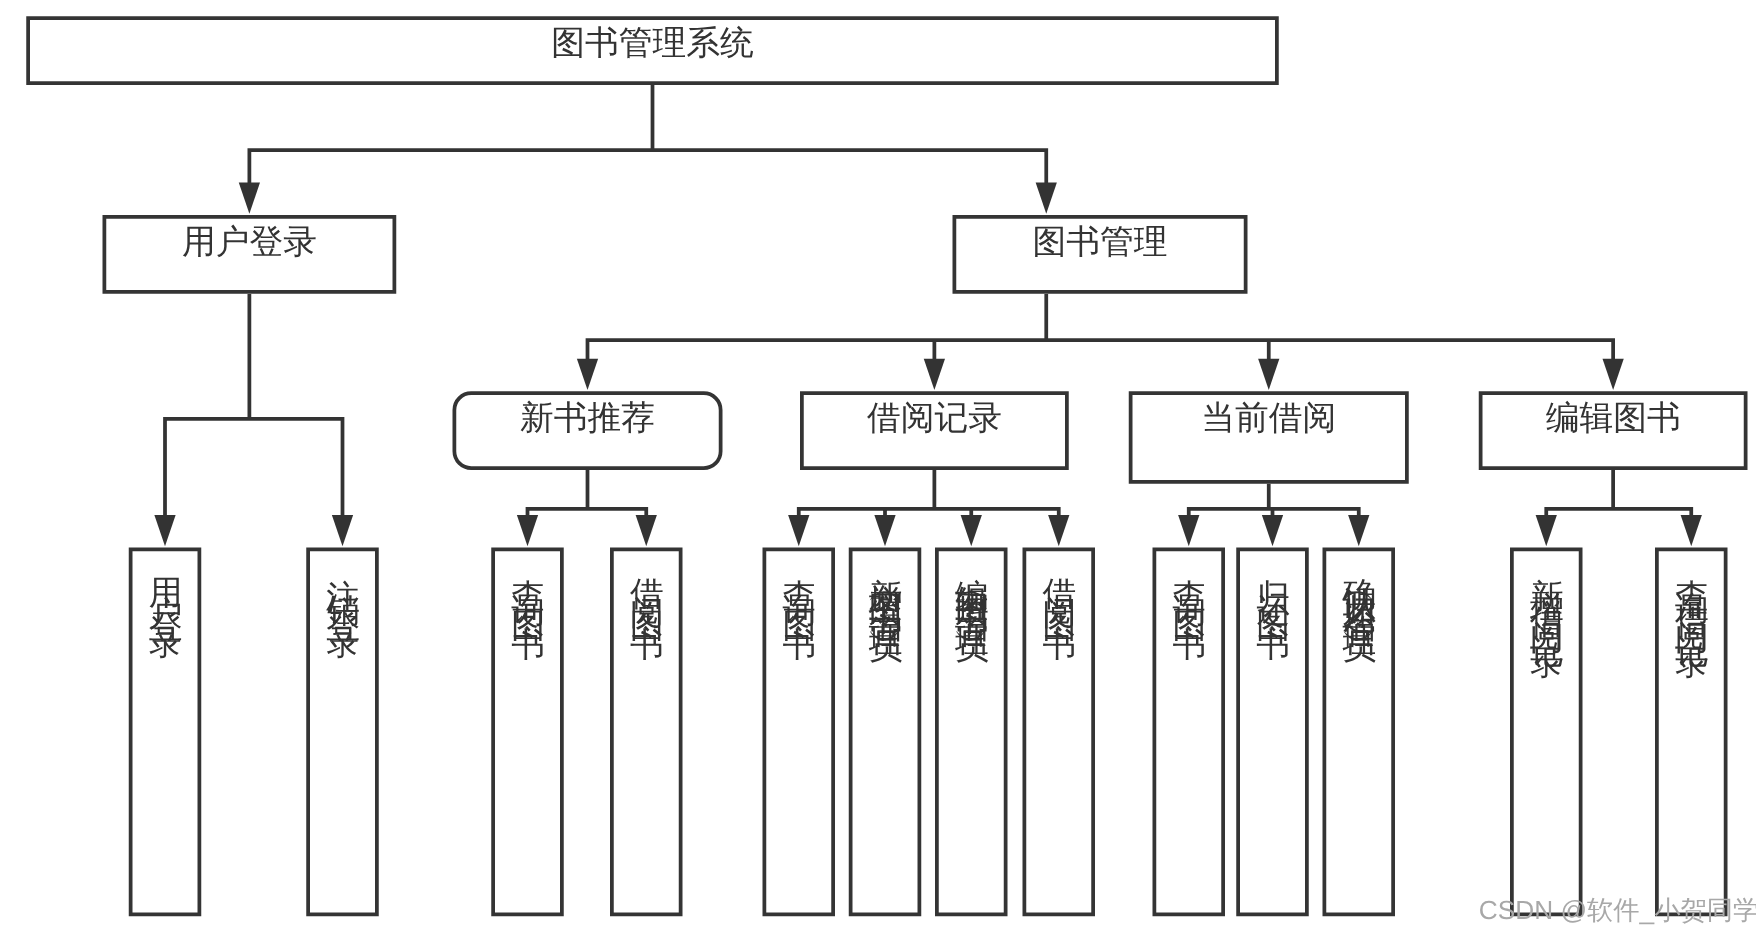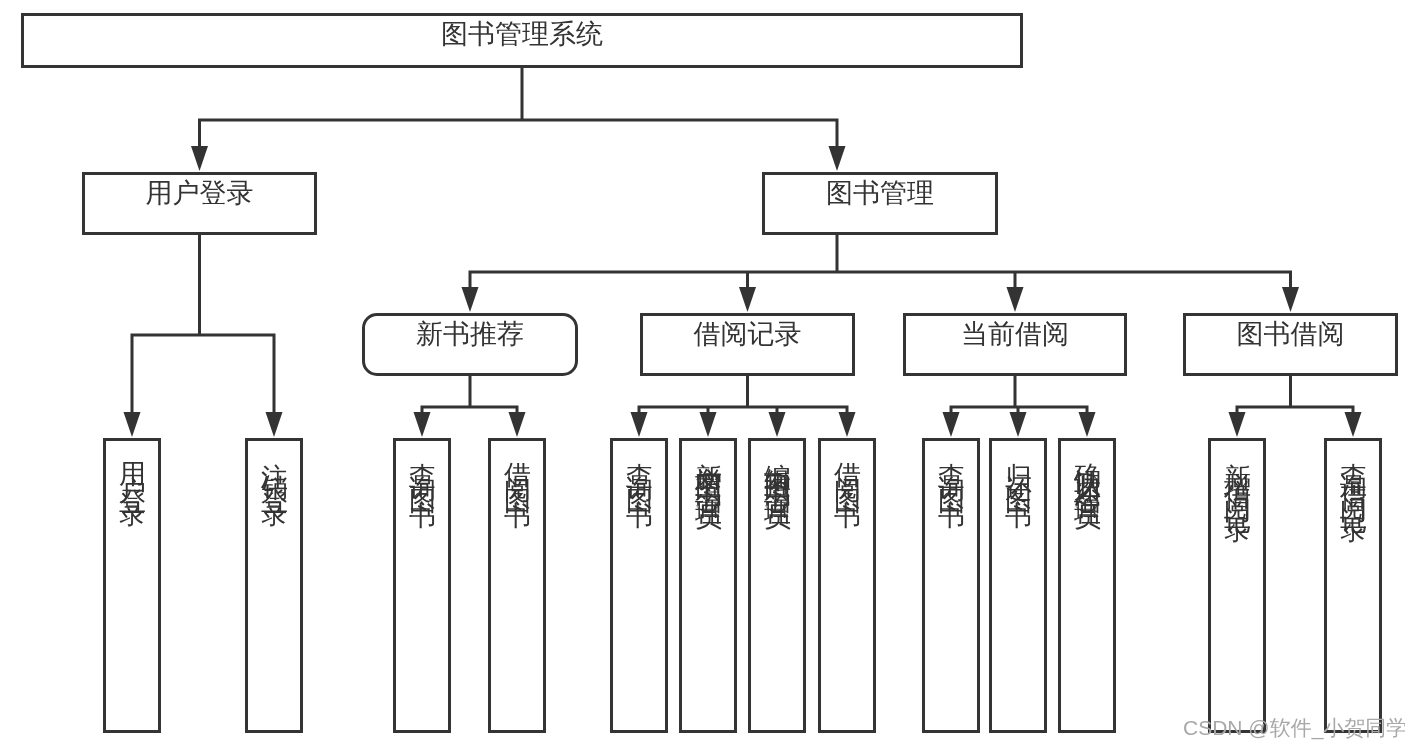--- a/index.html
+++ b/index.html
@@ -29,21 +29,21 @@
   }
   .gap-lg{letter-spacing:13px;}
   .gap-md{letter-spacing:11px;}
   .gap-sm{letter-spacing:6px;}
 
   #root{left:21px;top:13px;width:1002px;height:55px;}
   #user-login{left:82px;top:172px;width:235px;height:63px;}
   #book-management{left:719px;top:172px;width:236px;height:63px;margin-left:43px;}
   #new-book-recommend{left:362px;top:313px;width:216px;height:63px;border-radius:15px;}
   #book-borrowing{left:640px;top:313px;width:215px;height:63px;}
-  #current-borrowing{left:903px;top:313px;width:224px;height:63px;}
+  #current-borrowing{left:903px;top:313px;width:224px;height:74px;}
   #borrowing-records{left:1183px;top:313px;width:215px;height:63px;}
 
   .leaf{top:438px;width:58px;height:295px;}
   #lf1{left:103px;}  #lf2{left:245px;}
   #lf3{left:393px;}  #lf4{left:488px;}
   #lf5{left:610px;}  #lf6{left:679px;}
   #lf7{left:748px;}  #lf8{left:818px;}
   #lf9{left:922px;}  #lf10{left:989px;} #lf11{left:1058px;}
   #lf12{left:1208px;} #lf13{left:1324px;}
 
@@ -116,21 +116,21 @@
   <div class="box" id="new-book-recommend">
     <span>新书推荐</span>
   </div>
   <div class="box" id="book-borrowing">
     <span>借阅记录</span>
   </div>
   <div class="box" id="current-borrowing">
     <span>当前借阅</span>
   </div>
   <div class="box" id="borrowing-records">
-    <span>图书借阅</span>
+    <span>编辑图书</span>
   </div>
 
   <div class="box leaf" id="lf1">
     <span class="vtext gap-lg">用户登录</span>
   </div>
   <div class="box leaf" id="lf2">
     <span class="vtext gap-lg">注销登录</span>
   </div>
   <div class="box leaf" id="lf3">
     <span class="vtext gap-lg">查询图书</span>

